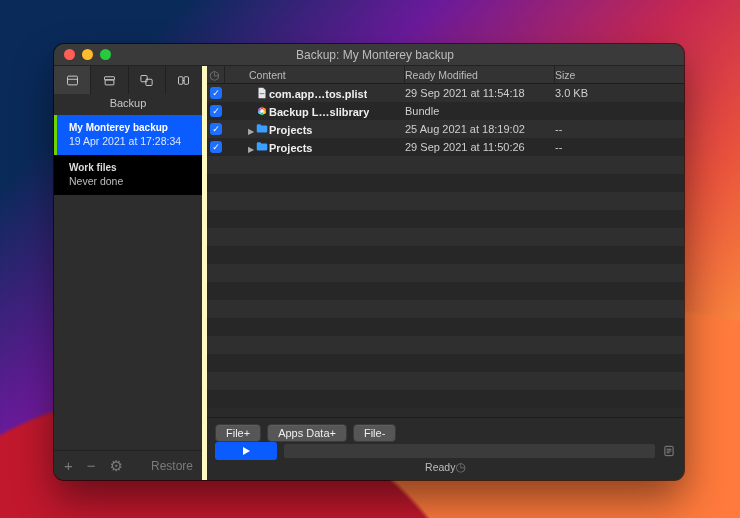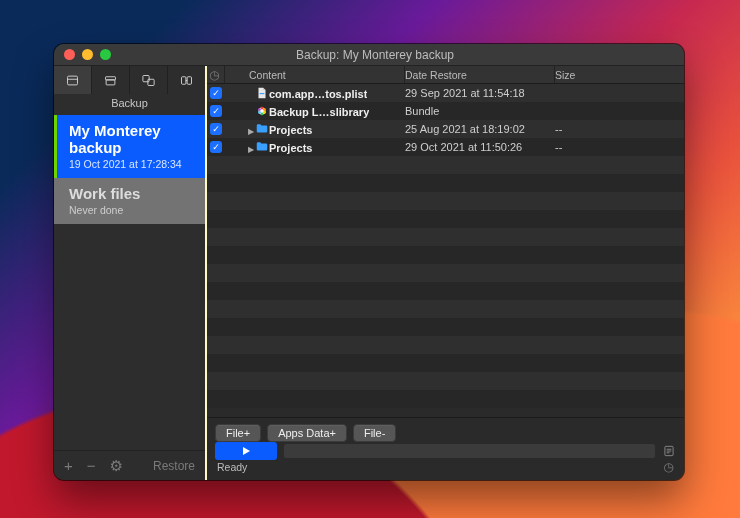--- a/index.html
+++ b/index.html
@@ -21,34 +21,34 @@
   }
   .titlebar{
     height:22px; display:flex; align-items:center; position:relative; background:#3a3a3a;
     border-bottom:1px solid #222;
   }
   .traffic{display:flex; gap:7px; padding-left:10px;}
   .dot{width:11px;height:11px;border-radius:50%;}
   .dot.red{background:#ff5f57;} .dot.yel{background:#febc2e;} .dot.grn{background:#28c840;}
   .title{position:absolute; left:12px; right:0; text-align:center; font-size:12px; color:#bcbcbc;}
   .body{flex:1; display:flex; min-height:0;}
-  .sidebar{width:153px; background:#2d2d2d; display:flex; flex-direction:column; border-right:2px solid #fef9c3;}
+  .sidebar{width:153px; background:#2d2d2d; display:flex; flex-direction:column; border-right:5px solid #fef9c3;}
   .segbar{height:28px; display:flex;}
   .seg{flex:1; display:flex; align-items:center; justify-content:center; border-right:1px solid #202020;}
   .seg:last-child{border-right:none;}
   .seg.active{background:#3d3d3d;}
   .seg svg{width:15px;height:15px;stroke:#ddd;fill:none;stroke-width:1.4;}
   .seglabel{text-align:center; font-size:11px; color:#c8c8c8; padding:3px 0 6px;}
   .tasks{flex:1; overflow:auto;}
   .task{padding:7px 10px 8px 12px; border-left:3px solid transparent;}
-  .task .tname{font-size:15px; font-weight:600;}
+  .task .tname{font-size:10px; font-weight:600;}
   .task .tsub{font-size:10.5px; opacity:.85; margin-top:2px;}
   .task.sel{background:#0a5cff; border-left-color:#6dd400;}
   .task.sel .tname,.task.sel .tsub{color:#fff;}
-  .task.alt{background:#737373;}
+  .task.alt{background:#000000;}
   .sbfoot{height:30px; display:flex; align-items:center; gap:14px; padding:0 10px; border-top:1px solid #222; color:#7a7a7a; font-size:15px;}
   .sbfoot .sp{flex:1;}
   .sbfoot .restore{font-size:12px;}
   .main{flex:1; display:flex; flex-direction:column; min-width:0; background:#2a2a2a;}
   .thead{height:18px; display:flex; align-items:center; background:#333; font-size:10.5px; color:#bbb; border-bottom:1px solid #1c1c1c;}
   .col-chk{width:18px; display:flex; align-items:center; justify-content:center;}
   .col-content{width:160px; padding-left:4px;margin-left:20px;}
   .col-mod{width:150px;}
   .col-size{flex:1;}
   .thead > div{border-right:1px solid #222; height:100%; display:flex; align-items:center;}
@@ -65,21 +65,21 @@
   .fname{font-weight:600; color:#eee; white-space:nowrap; overflow:hidden; text-overflow:ellipsis;}
   .row .col-mod,.row .col-size{color:#cfcfcf;}
   .bottom{border-top:1px solid #1c1c1c; padding:6px 8px 4px; display:flex; flex-direction:column; }
   .btnrow{display:flex; gap:6px;}
   .btn{background:#565656;border:1px solid #3a3a3a;border-radius:4px;padding:2px 10px;font-size:11px;color:#eee;box-shadow:0 1px 0 rgba(255,255,255,.06) inset;}
   .runrow{display:flex; gap:6px; align-items:center;}
   .play{width:62px;height:18px;background:#0a5cff;border-radius:3px;display:flex;align-items:center;justify-content:center;}
   .play::before{content:"";border-left:7px solid #fff;border-top:4.5px solid transparent;border-bottom:4.5px solid transparent;}
   .progress{flex:1;height:16px;background:#3b3b3b;border:1px solid #2a2a2a;border-radius:3px;}
   .tinyicon{width:14px;height:14px;color:#8a8a8a;}
-  .statusrow{display:flex;align-items:center;justify-content:space-between;padding:0 2px 2px;}
+  .statusrow{display:flex;align-items:center;justify-content:center;padding:0 2px 2px;}
   .status{font-size:10.5px;color:#bdbdbd;}
   .clock-o{font-size:12px;color:#777;}
   .clock-top{font-size:12px;color:#777; padding-right:2px;}
 </style>
 </head>
 <body>
 
 <div class="window">
   <div class="titlebar">
     <div class="traffic">
@@ -117,21 +117,21 @@
               <rect x="13" y="6" width="7" height="12" rx="1.5"></rect>
               <path d="M11 12h2"></path>
             </svg>
         </div>
       </div>
       <div class="seglabel">Backup</div>
 
       <div class="tasks">
         <div class="task sel">
           <div class="tname">My Monterey backup</div>
-          <div class="tsub">19 Oct 2021 at 17:28:34</div>
+          <div class="tsub">19 Apr 2021 at 17:28:34</div>
         </div>
         <div class="task alt">
           <div class="tname">Work files</div>
           <div class="tsub">Never done</div>
         </div>
       </div>
 
       <div class="sbfoot">
         <span>+</span>
         <span>−</span>
@@ -140,39 +140,40 @@
         <span class="restore">Restore</span>
       </div>
     </div>
 
     <div class="main">
       <div class="thead">
         <div class="col-chk">
             <span class="clock-top">◷</span>
           </div>
         <div class="col-content">Content</div>
-        <div class="col-mod">Date Restore</div>
+        <div class="col-mod">Ready Modified</div>
         <div class="col-size">Size</div>
       </div>
 
       <div class="rows" id="rows">
           <div class="row">
             <div class="col-chk">
               <span class="cbox">✓</span>
             </div>
             <div class="col-content">
               <span class="disclosure"></span>
               <span class="ficon"><svg viewBox="0 0 24 24" width="14" height="14">
                   <path fill="#e8e8e8" d="M6 3h8l4 4v14H6z"></path>
                   <path fill="#bcbcbc" d="M14 3v4h4z"></path>
                   <rect x="8" y="12" width="8" height="2" fill="#3aa0ff"></rect>
                 </svg></span>
               <span class="fname">com.app…tos.plist</span>
             </div>
             <div class="col-mod">29 Sep 2021 at 11:54:18</div>
+            <div class="col-size">3.0 KB</div>
           </div>
           <div class="row">
             <div class="col-chk">
               <span class="cbox">✓</span>
             </div>
             <div class="col-content">
               <span class="disclosure"></span>
               <span class="ficon"><svg viewBox="0 0 24 24" width="14" height="14">
                   <circle cx="12" cy="12" r="6" fill="#fff"></circle>
                   <circle cx="12" cy="7" r="2.4" fill="#ff3b30"></circle>
@@ -204,21 +205,21 @@
             <div class="col-chk">
               <span class="cbox">✓</span>
             </div>
             <div class="col-content">
               <span class="disclosure">▶</span>
               <span class="ficon"><svg viewBox="0 0 24 24" width="14" height="14">
                   <path fill="#3aa0ff" d="M3 6a2 2 0 0 1 2-2h4l2 2h8a2 2 0 0 1 2 2v8a2 2 0 0 1-2 2H5a2 2 0 0 1-2-2z"></path>
                 </svg></span>
               <span class="fname">Projects</span>
             </div>
-            <div class="col-mod">29 Oct 2021 at 11:50:26</div>
+            <div class="col-mod">29 Sep 2021 at 11:50:26</div>
             <div class="col-size">--</div>
           </div>
           <div class="row"></div>
           <div class="row"></div>
           <div class="row"></div>
           <div class="row"></div>
           <div class="row"></div>
           <div class="row"></div>
           <div class="row"></div>
           <div class="row"></div>

